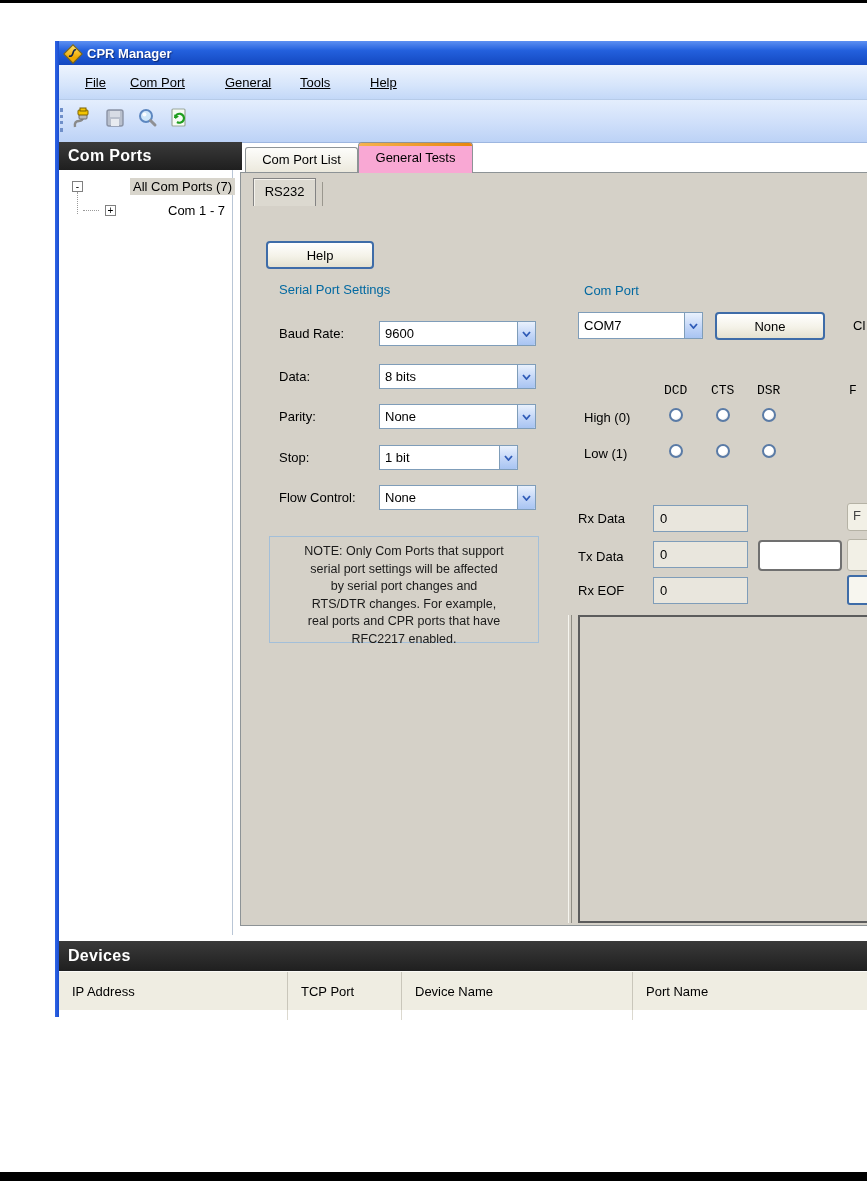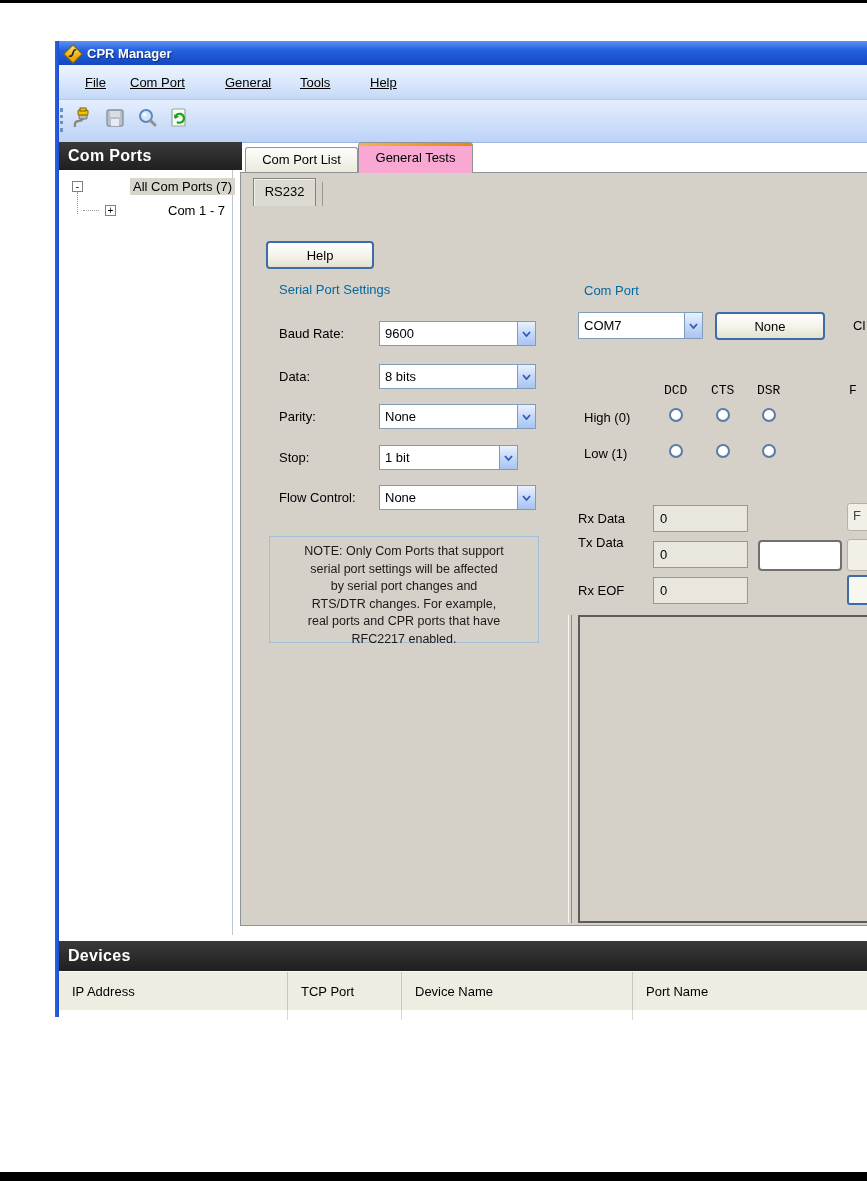--- a/index.html
+++ b/index.html
@@ -294,21 +294,21 @@
     <span class="radio" style="left:521px;top:235px"></span>
 
     <span class="form-label" style="left:343px;top:273px">Low (1)</span>
     <span class="radio" style="left:428px;top:271px"></span>
     <span class="radio" style="left:475px;top:271px"></span>
     <span class="radio" style="left:521px;top:271px"></span>
 
     <span class="counter-label" style="left:337px;top:338px">Rx Data</span>
     <div class="counter-field" style="left:412px;top:332px">0</div>
 
-    <span class="counter-label" style="left:337px;top:362px">Tx Data</span>
+    <span class="counter-label" style="left:337px;top:376px">Tx Data</span>
     <div class="counter-field" style="left:412px;top:368px">0</div>
     <div class="tx-input"></div>
 
     <span class="counter-label" style="left:337px;top:410px">Rx EOF</span>
     <div class="counter-field" style="left:412px;top:404px">0</div>
 
     <div class="clip-btn" style="top:330px;height:28px">F</div>
     <div class="clip-btn" style="top:366px;height:32px"></div>
     <div class="clip-btn focused" style="top:402px;height:30px"></div>
 

